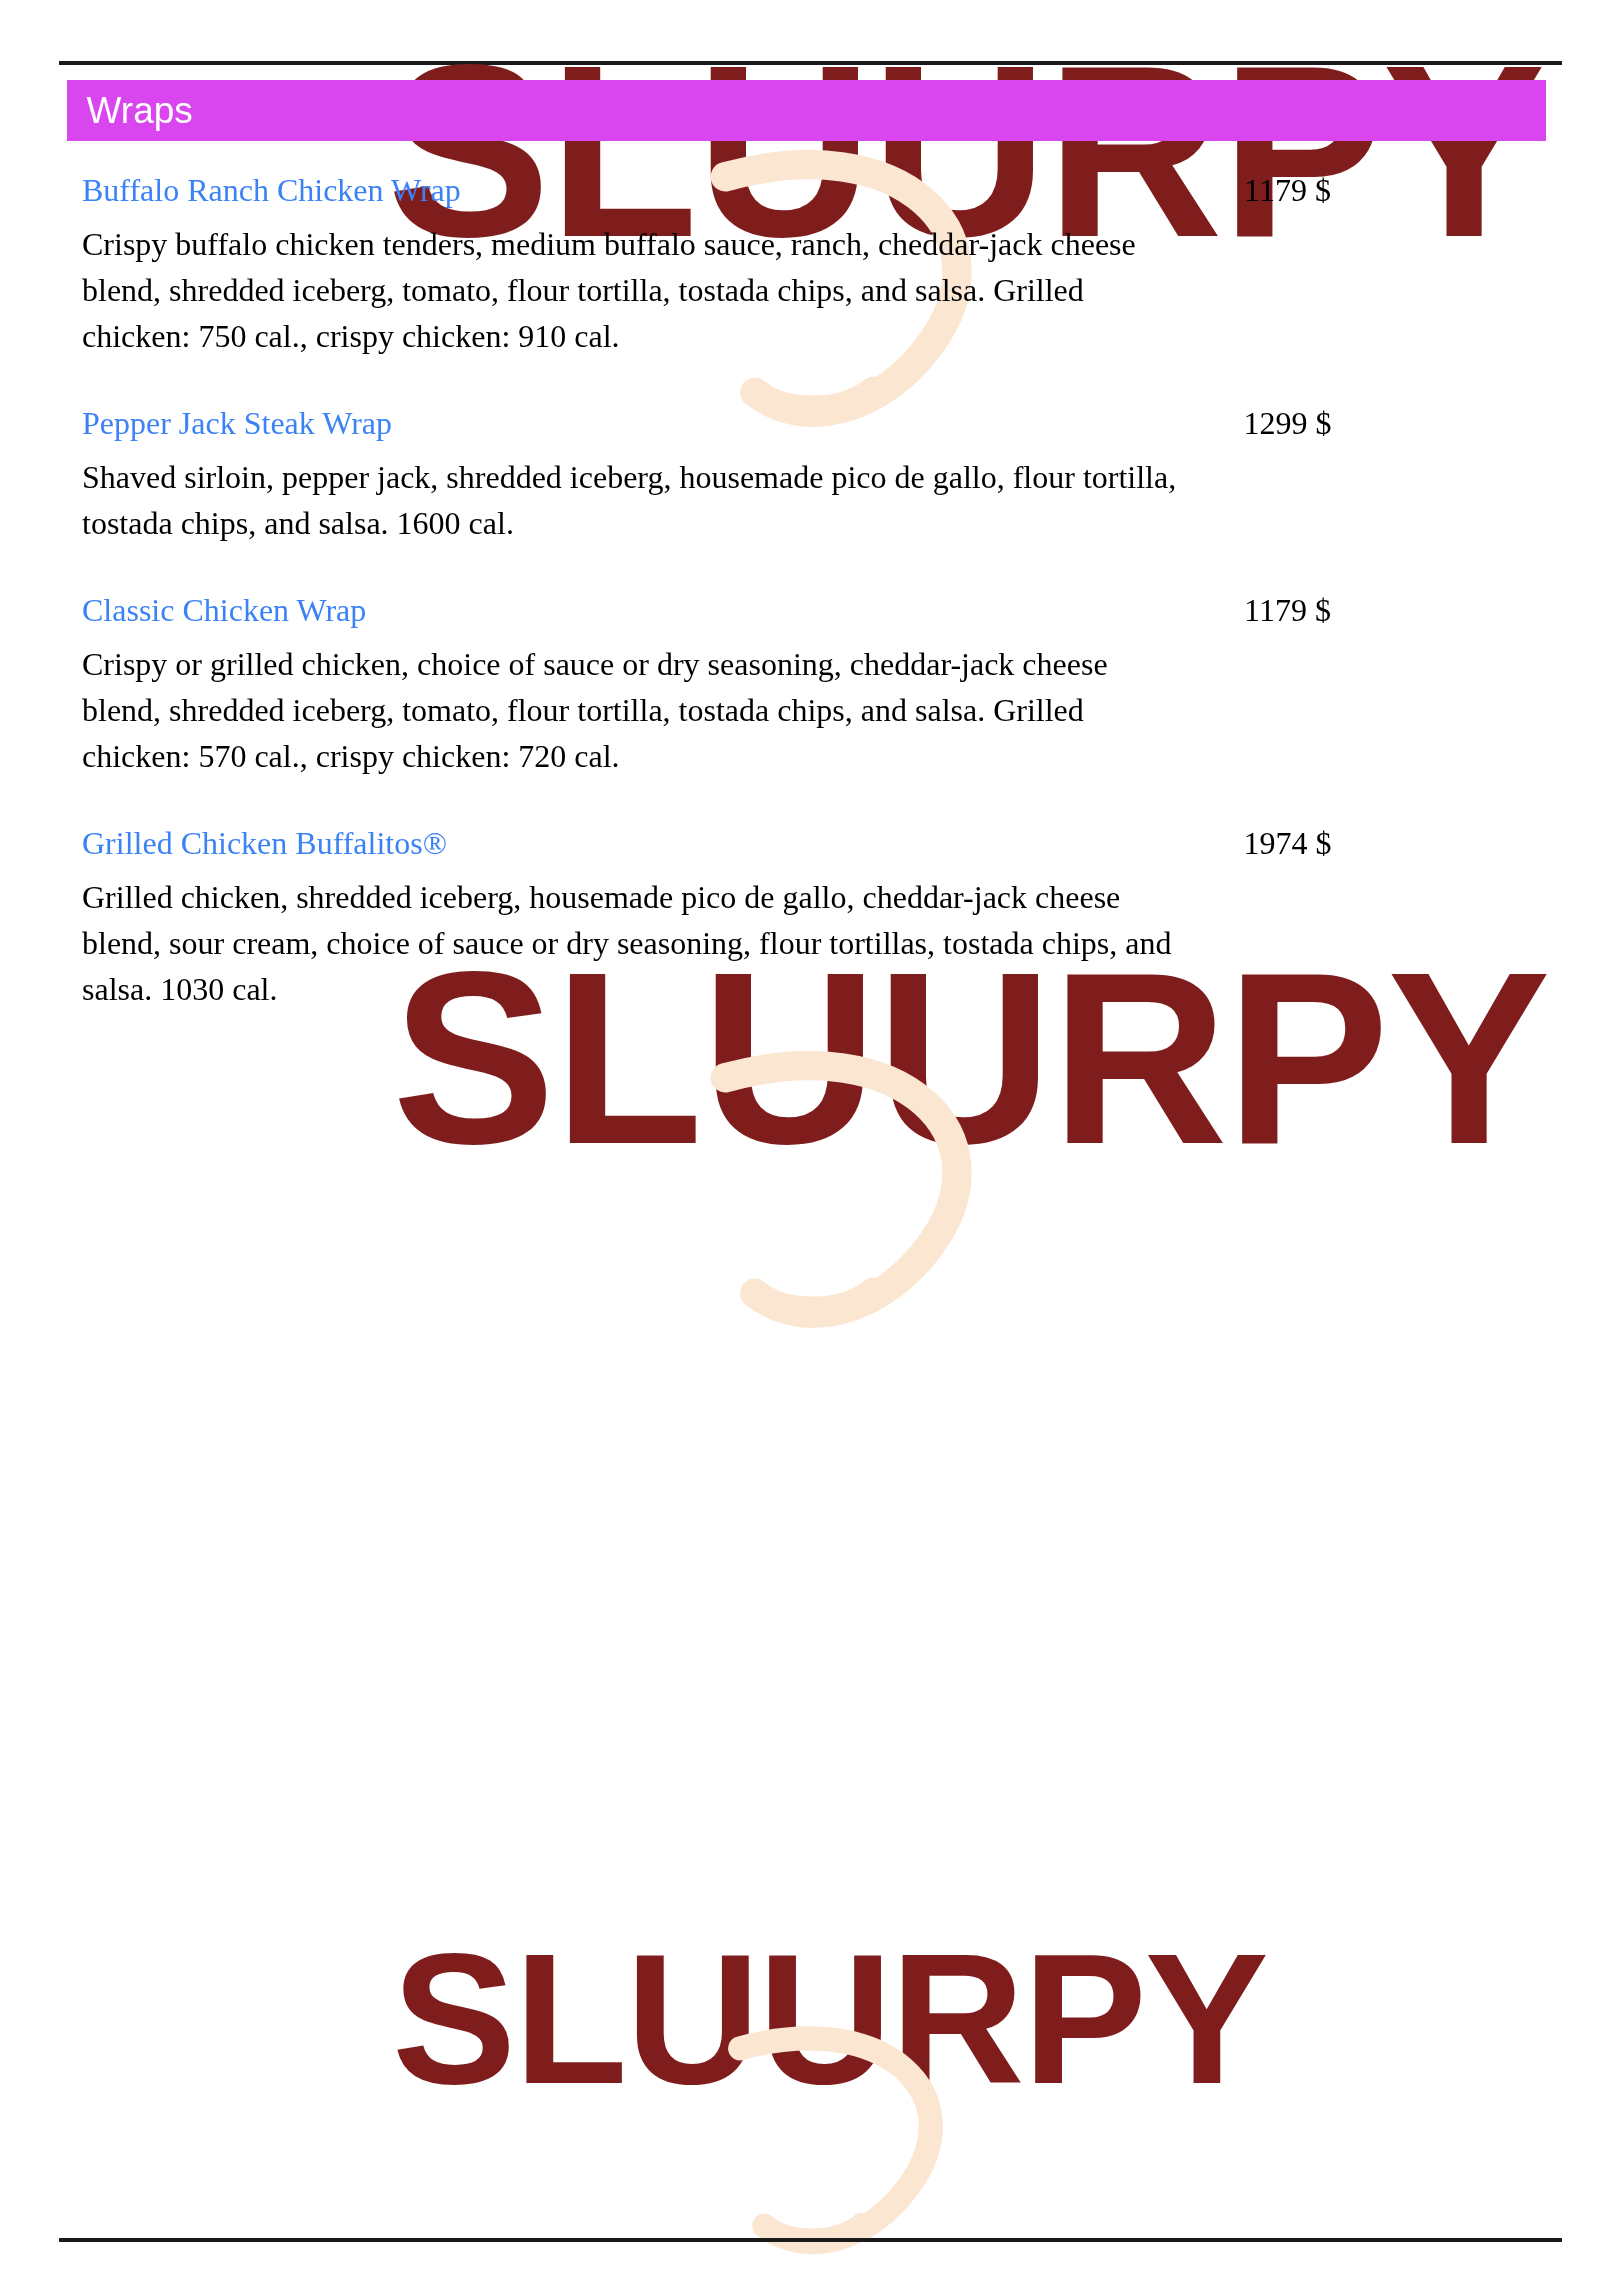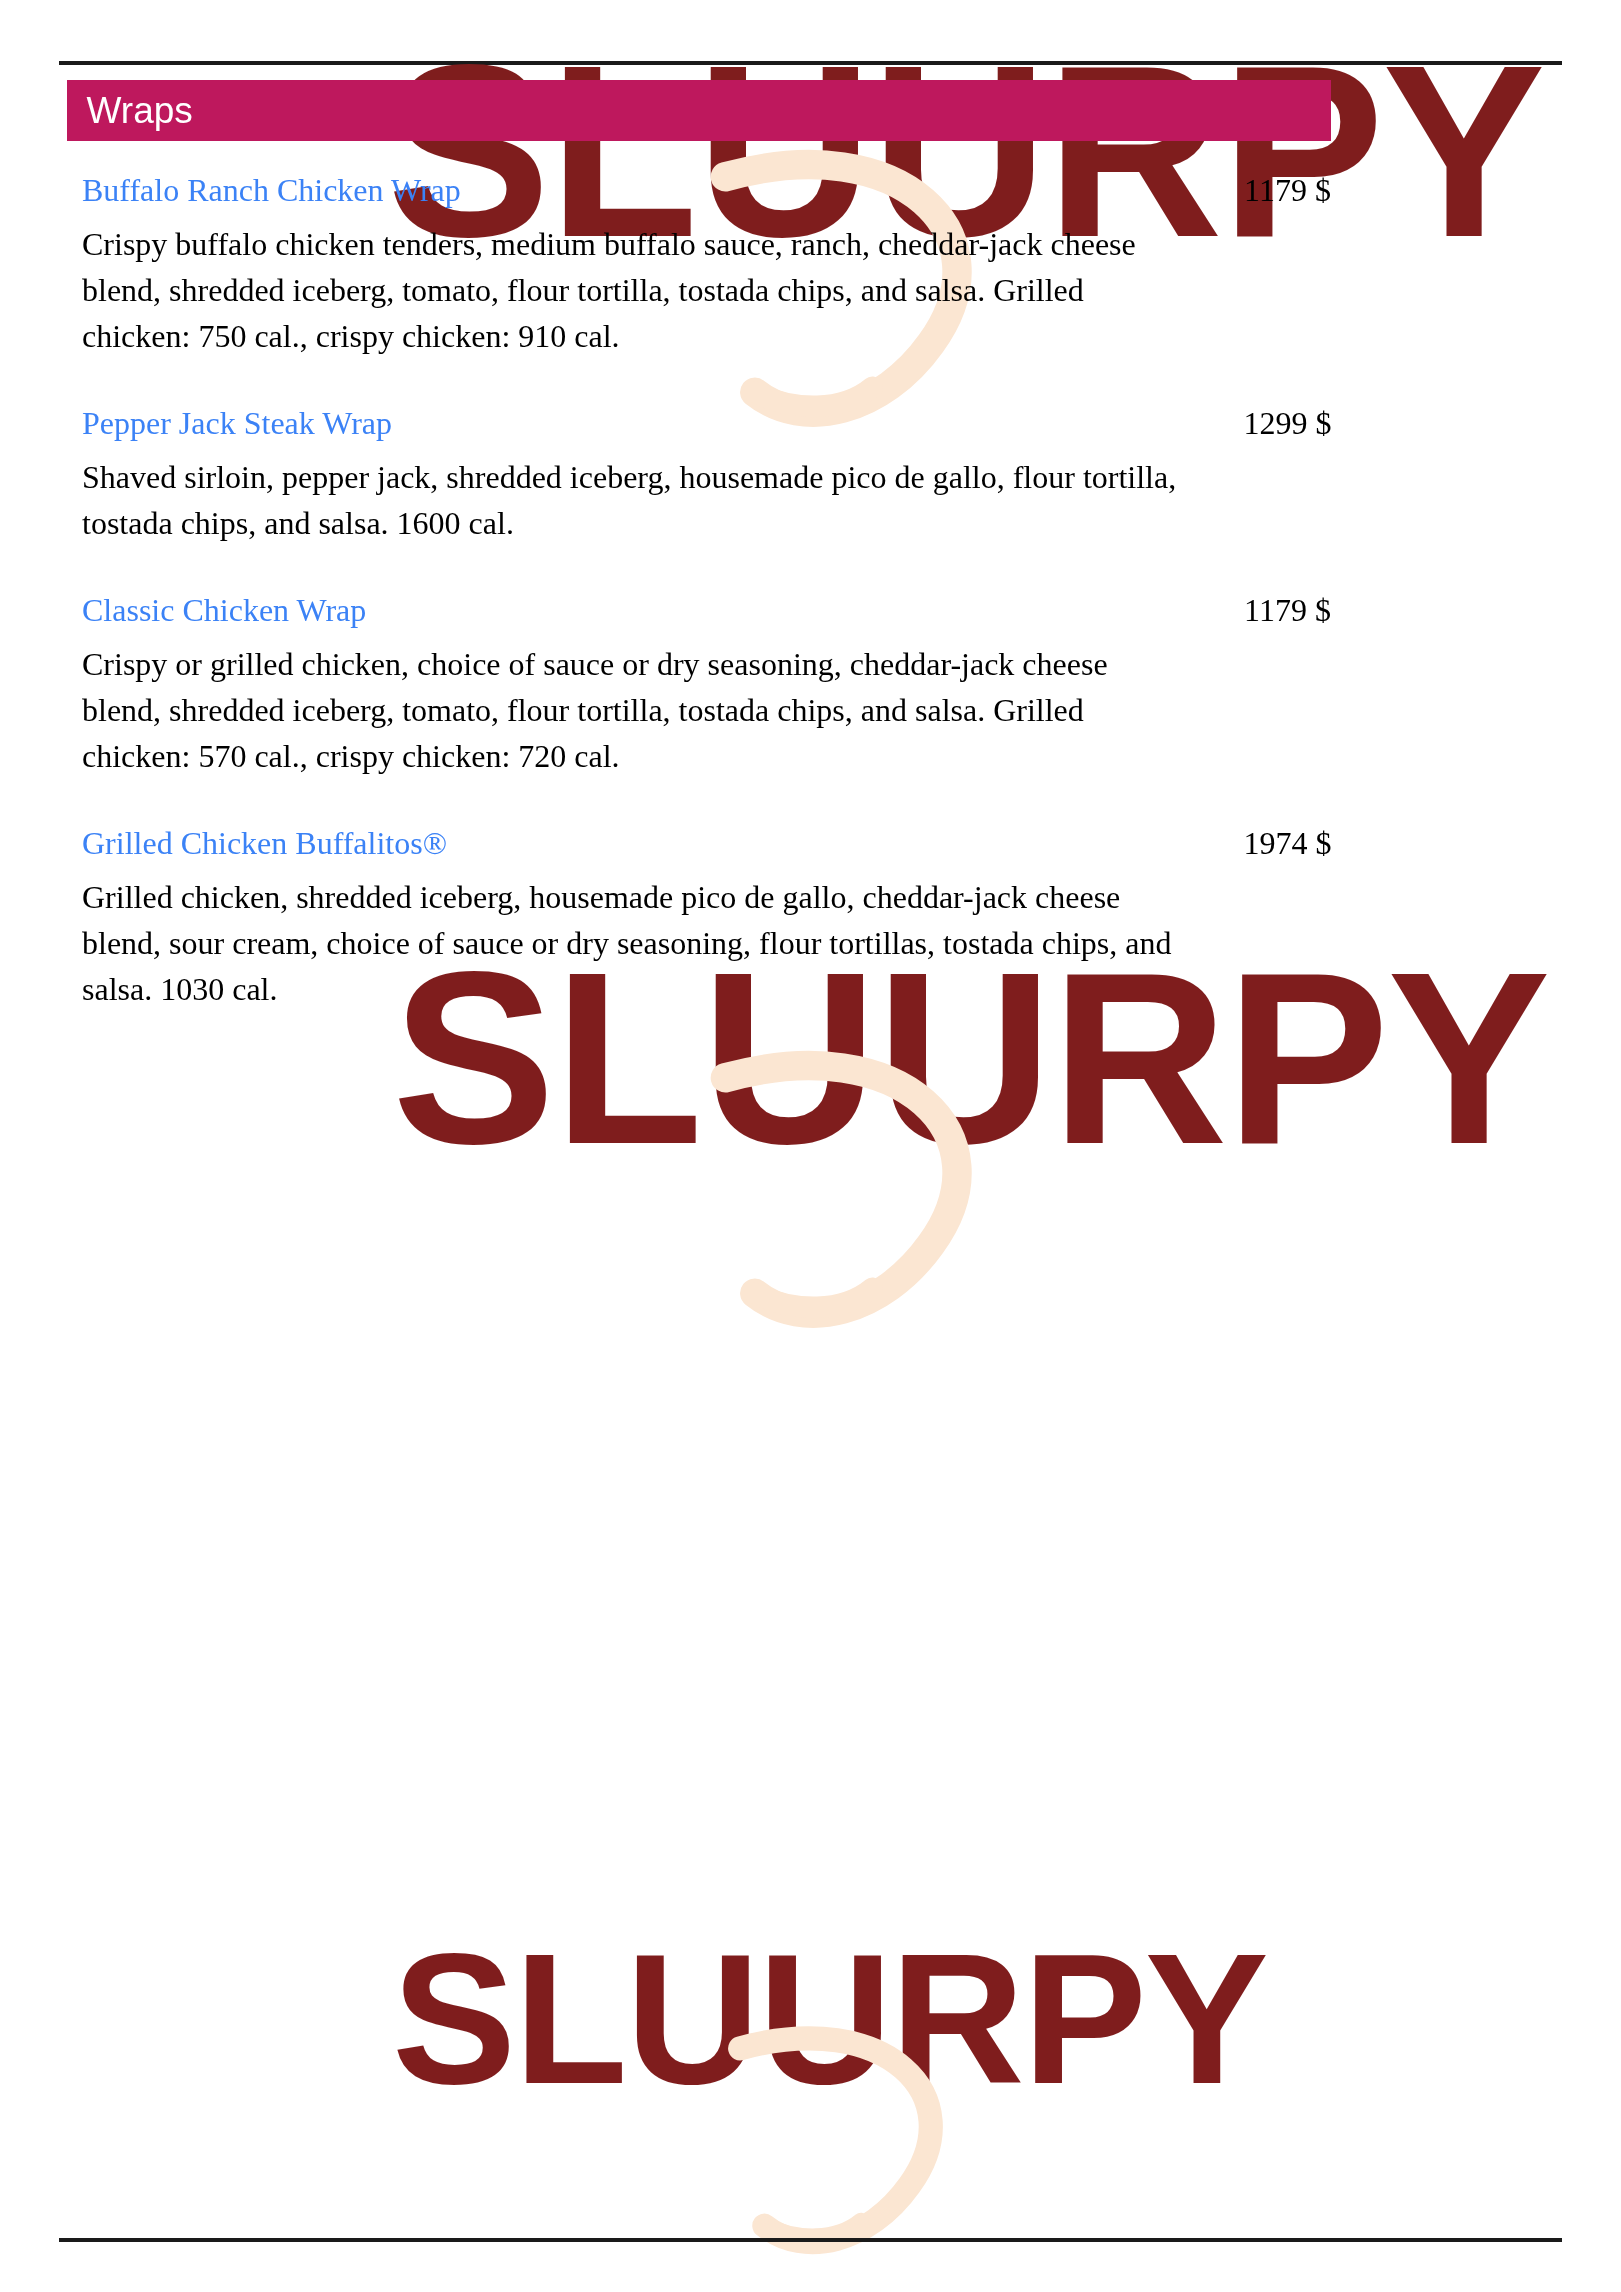--- a/index.html
+++ b/index.html
@@ -74,23 +74,23 @@
     position: absolute;
     pointer-events: none;
     user-select: none;
   }
 
   
   .section-bar {
     position: absolute;
     left: 67px;
     top: 80px;
-    width: 1264px;
+    width: 1479px;
     height: 61px;
-    background: #be185d;
+    background: #d946ef;
   }
   .section-bar span {
     display: block;
     font-family: "Liberation Sans", sans-serif;
     font-size: 37px;
     line-height: 61px;
     color: #ffffff;
     padding-left: 19.6px;
   }
 

